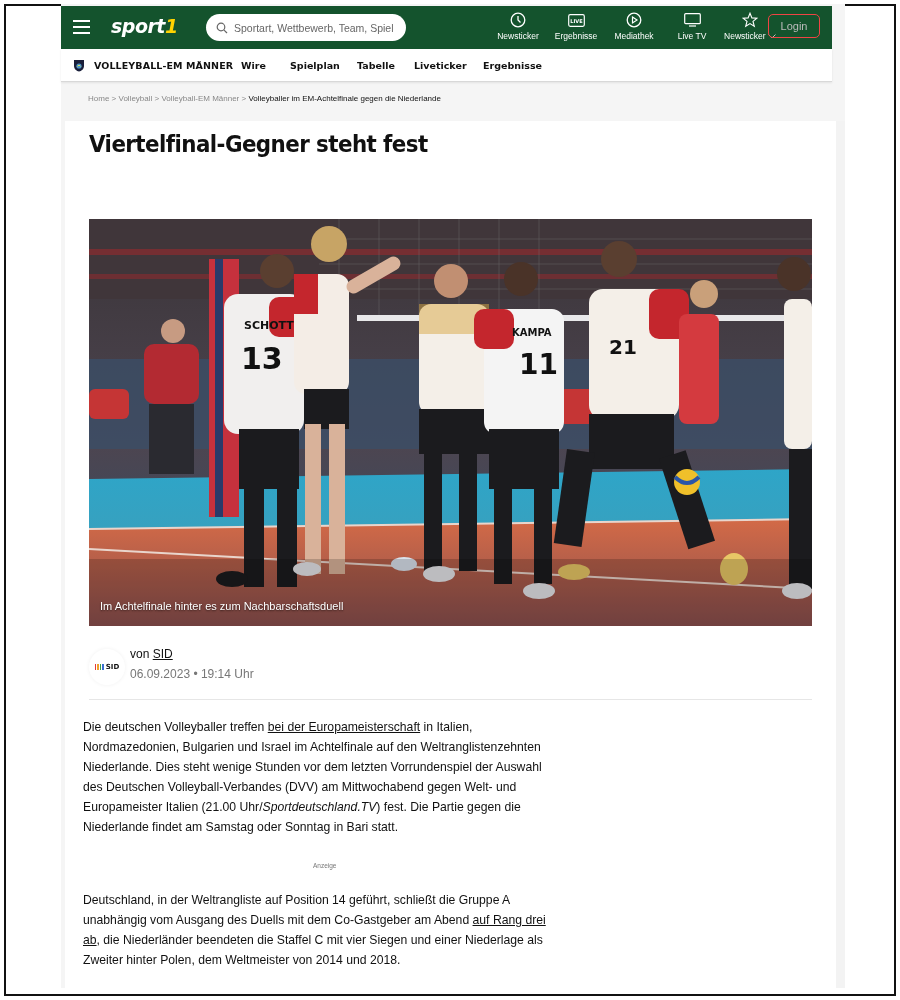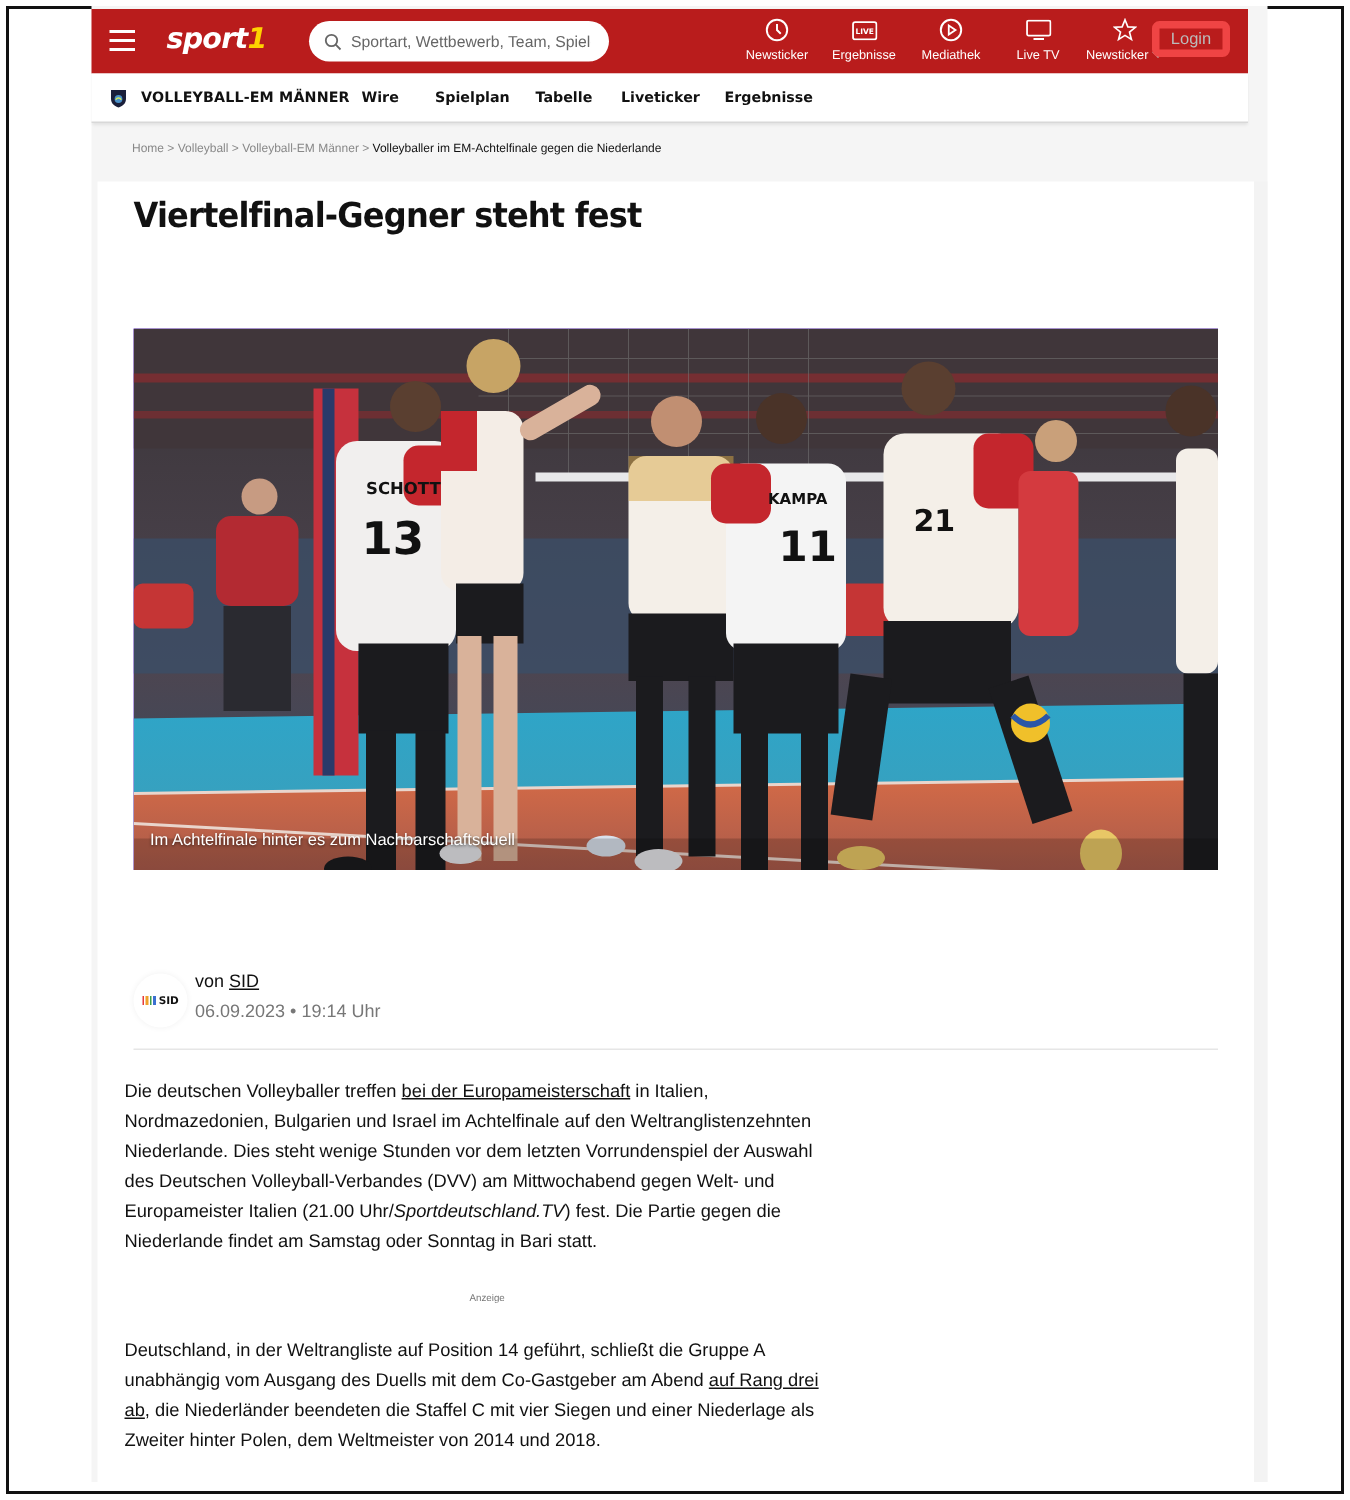--- a/index.html
+++ b/index.html
@@ -2,52 +2,52 @@
 <html><head>
 <meta charset="utf-8">
 <style>
   * { box-sizing: border-box; margin: 0; padding: 0; }
   html, body { width: 900px; height: 1000px; background: #ffffff; overflow: hidden; }
   body { font-family: "DejaVu Sans", "Liberation Sans", sans-serif; color: #111; position: relative; }
   .frame { position: absolute; left: 4px; top: 4px; width: 892px; height: 992px; border: 2px solid #111; background: #fff; }
   .page-bg { position: absolute; left: 61px; top: 4px; width: 784px; height: 984px; background: #f5f5f5; }
 
   
-  .topbar { position: absolute; left: 61px; top: 6px; width: 771px; height: 43px; background: #b91c1c; color: #fff; }
+  .topbar { position: absolute; left: 61px; top: 6px; width: 771px; height: 43px; background: #14532d; color: #fff; }
   .hamburger { position: absolute; left: 12px; top: 14px; width: 17px; height: 14px; cursor: pointer; }
   .hamburger span { display: block; height: 2px; background: #fff; margin-bottom: 4px; }
   .logo { position: absolute; left: 50px; top: 9px; font-family: "DejaVu Sans", sans-serif; font-weight: bold; font-style: italic; font-size: 19px; letter-spacing: -0.5px; color: #fff; }
   .logo .one { color: #ffd200; }
   .search { position: absolute; left: 145px; top: 8px; width: 200px; height: 27px; background: #fff; border-radius: 14px; display: flex; align-items: center; padding-left: 10px; }
   .search svg { flex: none; }
   .search input { border: none; outline: none; background: transparent; font-family: "Liberation Sans", sans-serif; font-size: 10.5px; color: #555; margin-left: 6px; width: 160px; }
   .search input::placeholder { color: #666; }
   .nav-icons { position: absolute; left: 428px; top: 4px; display: flex; align-items: center; }
   .nav-icon { width: 58px; display: flex; flex-direction: column; align-items: center; cursor: pointer; }
   .nav-icon .ico { height: 20px; display: flex; align-items: center; justify-content: center; }
   .nav-icon .lbl { font-family: "Liberation Sans", sans-serif; font-size: 8.5px; color: #fff; margin-top: 1px; white-space: nowrap; }
-  .login { position: absolute; left: 707px; top: 8px; width: 52px; height: 24px; border: 5px solid #ef4444; border-radius: 5px; color: #bbb; font-family: "Liberation Sans", sans-serif; font-size: 11px; display: flex; align-items: center; justify-content: center; cursor: pointer; }
+  .login { position: absolute; left: 707px; top: 8px; width: 52px; height: 24px; border: 1px solid #ef4444; border-radius: 5px; color: #bbb; font-family: "Liberation Sans", sans-serif; font-size: 11px; display: flex; align-items: center; justify-content: center; cursor: pointer; }
 
   
   .subnav { position: absolute; left: 61px; top: 49px; width: 771px; height: 33px; background: #fff; border-bottom: 1px solid #d8d8d8; box-shadow: 0 1px 2px rgba(0,0,0,0.08); display: flex; align-items: center; }
   .subnav .badge { margin-left: 12px; width: 12px; height: 13px; }
   .subnav .section { font-family: "DejaVu Sans", sans-serif; font-weight: bold; font-size: 9.5px; margin-left: 9px; letter-spacing: 0.1px; }
   .subnav .link { font-family: "DejaVu Sans", sans-serif; font-weight: bold; font-size: 9.5px; margin-left: 0; cursor: pointer; position: absolute; top: 11px; }
 
   
   .breadcrumb { position: absolute; left: 88px; top: 94px; font-family: "Liberation Sans", sans-serif; font-size: 8px; color: #888; white-space: nowrap; }
   .breadcrumb a { color: #888; text-decoration: none; cursor: pointer; }
   .breadcrumb .cur { color: #111; }
 
   
   .card { position: absolute; left: 65px; top: 121px; width: 771px; height: 870px; background: #fff; }
   .headline { position: absolute; left: 24px; top: 10px; font-family: "DejaVu Sans", sans-serif; font-weight: bold; font-size: 23px; letter-spacing: -0.6px; transform: scaleX(0.93); transform-origin: left; white-space: nowrap; }
   .teaser { position: absolute; left: 24px; top: 45px; width: 720px; font-family: "DejaVu Sans", sans-serif; font-weight: bold; font-size: 12.1px; line-height: 18px; letter-spacing: -0.2px; }
 
-  .photo { position: absolute; left: 24px; top: 98px; width: 723px; height: 361px; overflow: hidden; background: #8b5cf6; cursor: pointer; }
+  .photo { position: absolute; left: 24px; top: 98px; width: 723px; height: 407px; overflow: hidden; background: #be185d; cursor: pointer; }
   .photo svg { display: block; }
   .caption { position: absolute; left: 11px; bottom: 12px; color: #fff; font-family: "Liberation Sans", sans-serif; font-size: 11px; line-height: 15px; text-shadow: 0 1px 2px rgba(0,0,0,0.6); }
 
   .author { position: absolute; left: 24px; top: 518px; height: 60px; width: 723px; }
   .sid-logo { position: absolute; left: 0px; top: 10px; width: 36px; height: 36px; border-radius: 50%; background: #fff; box-shadow: 0 0 4px rgba(0,0,0,0.06); display: flex; align-items: center; justify-content: center; font-family: "DejaVu Sans", sans-serif; font-weight: bold; font-size: 7px; }
   .sid-logo .bars { display: inline-flex; margin-right: 1px; }
   .sid-logo .bars i { display: inline-block; width: 1.5px; height: 6px; margin-right: 1px; }
   .byline { position: absolute; left: 41px; top: 8px; font-family: "Liberation Sans", sans-serif; font-size: 12px; }
   .byline a { color: #111; text-decoration: underline; cursor: pointer; }
   .date { position: absolute; left: 41px; top: 28px; font-family: "Liberation Sans", sans-serif; font-size: 12px; color: #777; }

